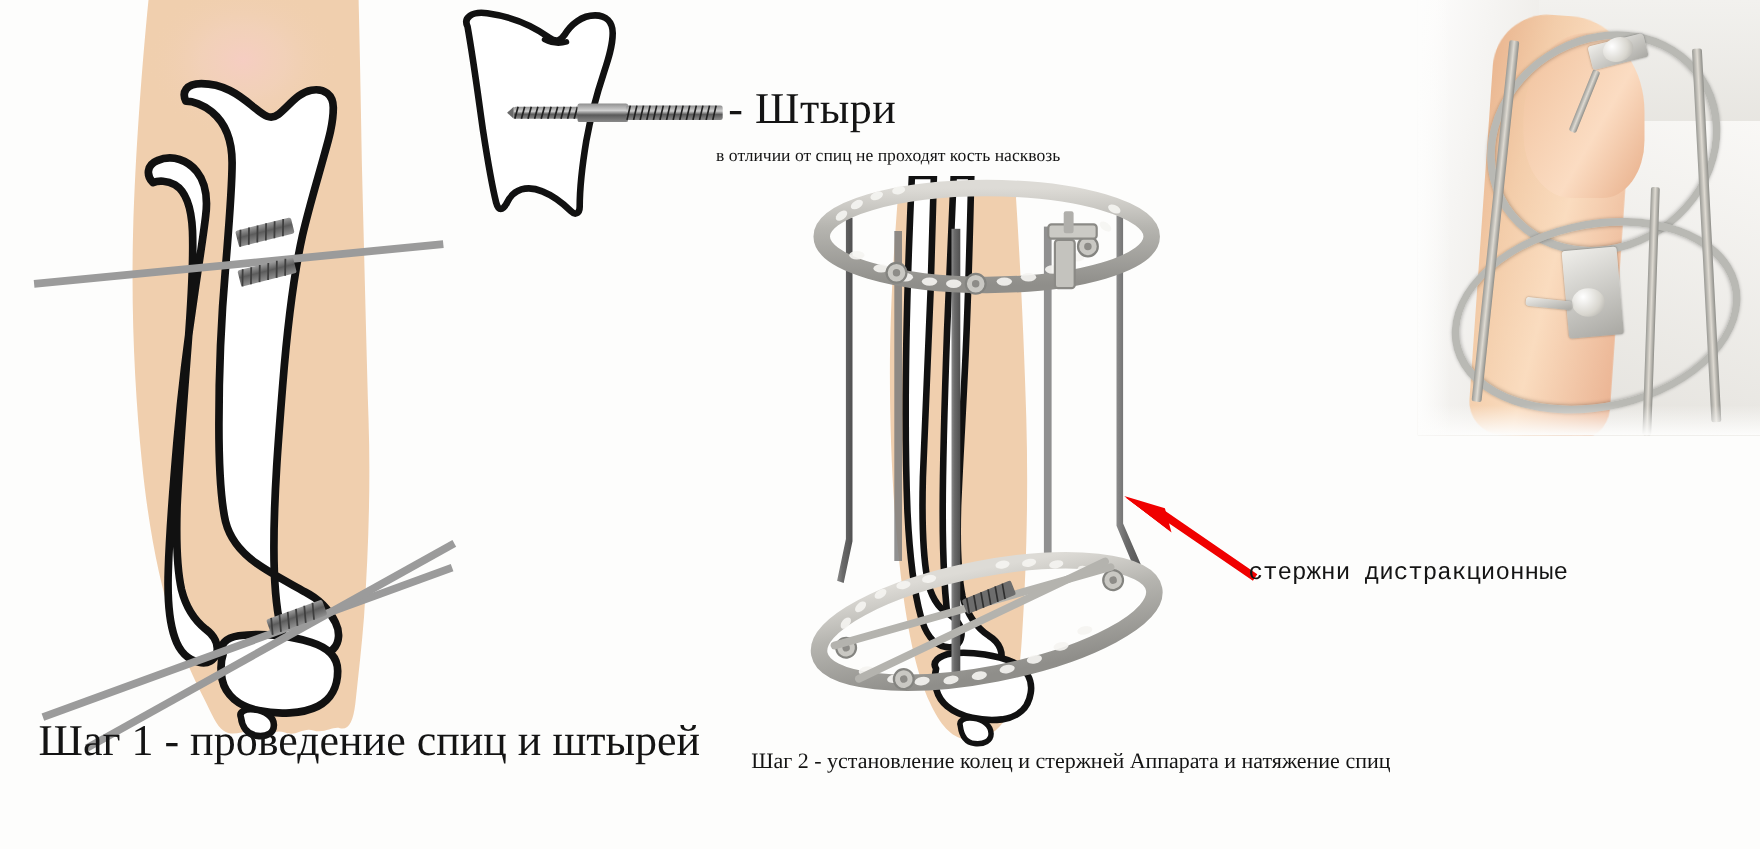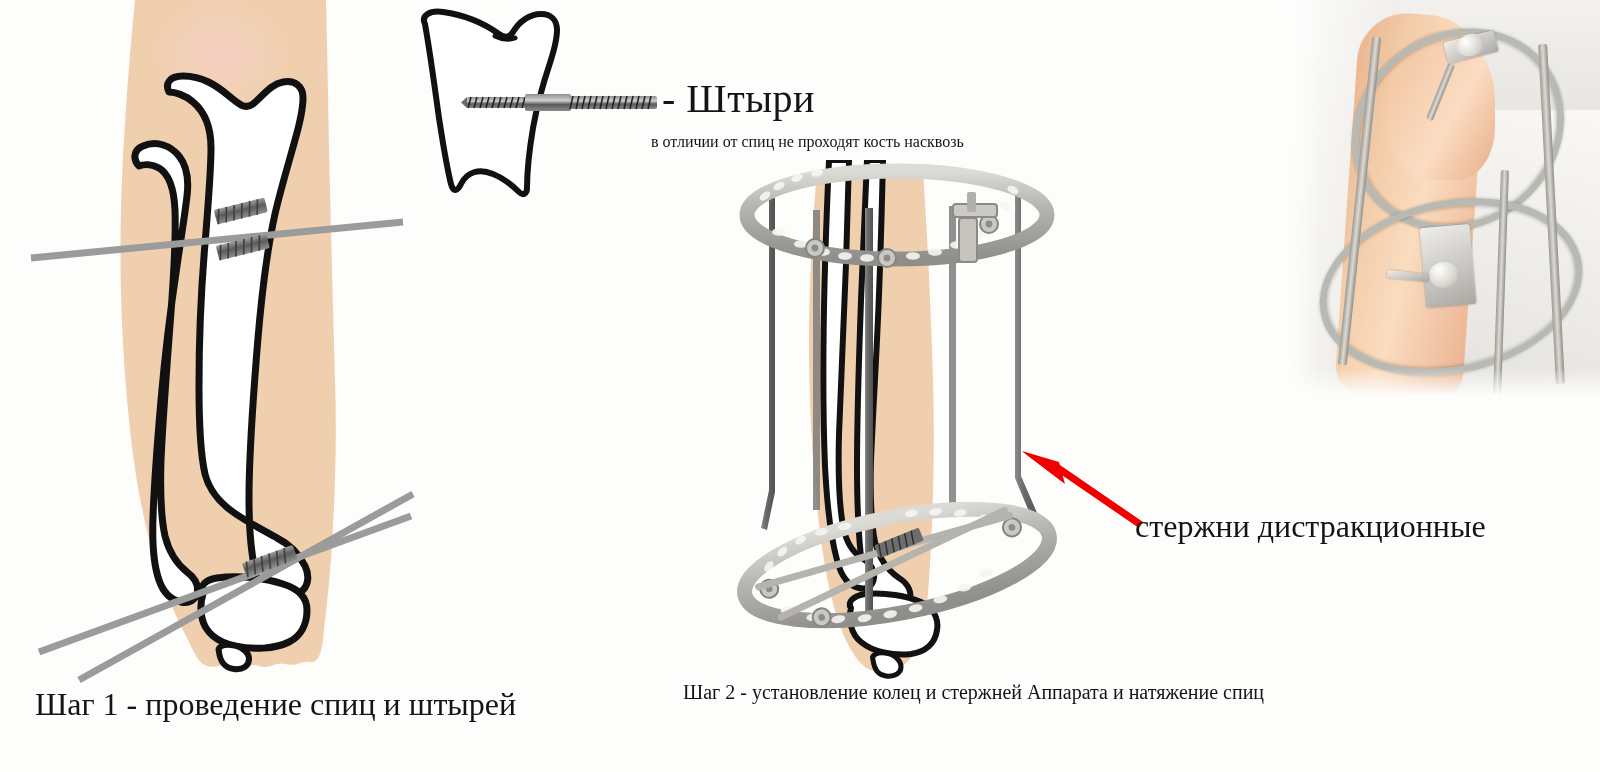--- a/index.html
+++ b/index.html
@@ -11,23 +11,23 @@
     overflow:hidden;
     position:relative;
   }
   .stage{position:absolute;left:0;top:0;width:1600px;height:764px;margin-left:17px;}
   .abs{position:absolute;}
 
   
   .lbl{position:absolute;color:#141414;white-space:pre;}
   #pins-title{left:645px;top:75px;font-size:40px;letter-spacing:.5px;}
   #pins-sub{left:634px;top:133px;font-size:16px;}
-  #step1-caption{left:18px;top:686px;font-size:32px;text-align:center;}
+  #step1-caption{left:18px;top:649px;font-size:40px;text-align:center;}
   #step2-caption{left:666px;top:668px;font-size:20px;line-height:48px;width:800px;white-space:normal;}
-  #rods-label{left:1118px;top:508px;font-size:32px;}
+  #rods-label{left:1118px;top:508px;font-size:22px;font-family:Liberation Mono, monospace;}
   #photo-caption{left:1240px;top:400px;font-size:21px;line-height:31px;width:350px;white-space:normal;}
 
   
   #photo{
     left:1272px;top:0px;width:328px;height:396px;
     overflow:hidden;
     background:
       radial-gradient(ellipse 60% 55% at 18% 12%, #ffffff 0%, #f3f3f1 60%, #eceae6 100%),
       linear-gradient(180deg,#f7f6f4,#efeeea);
   }

